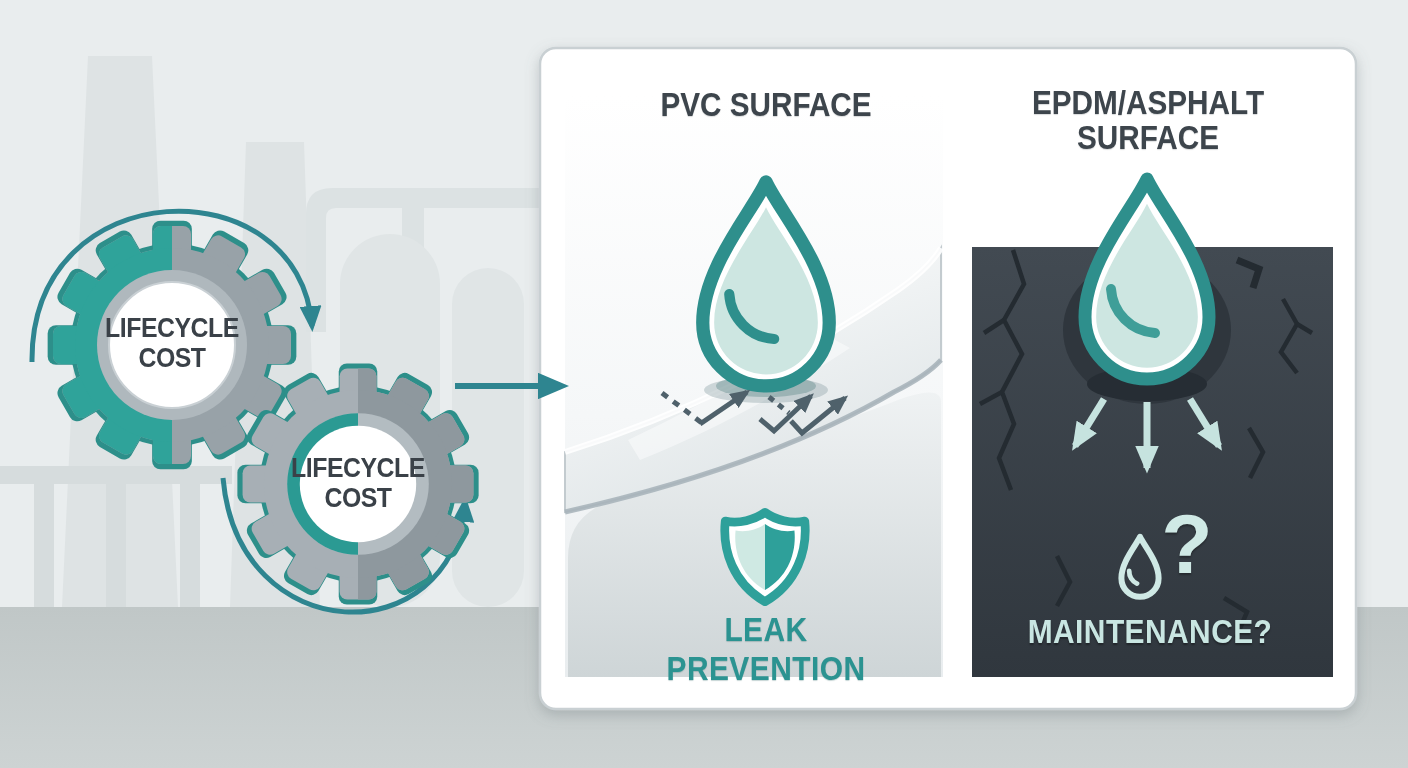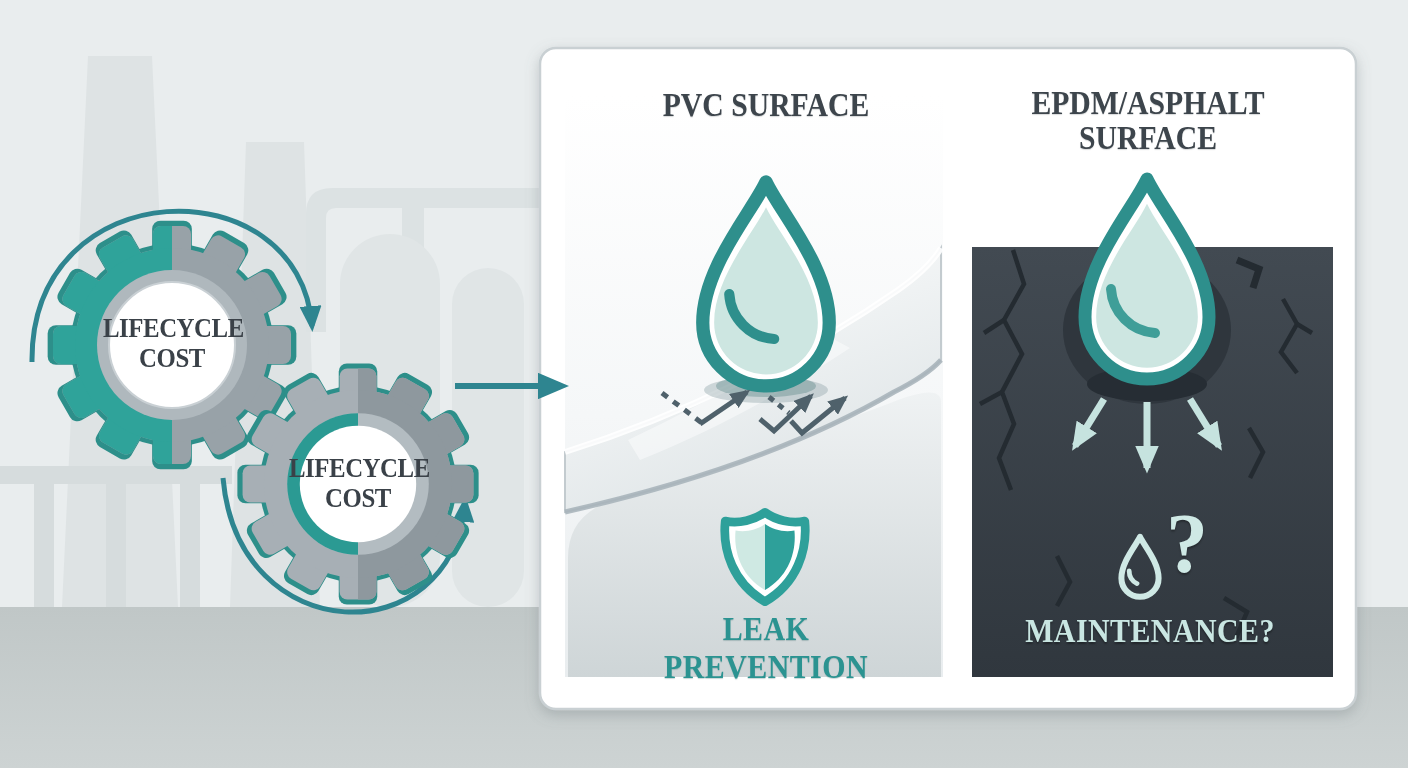--- a/index.html
+++ b/index.html
@@ -1,18 +1,18 @@
 <!DOCTYPE html>
 <html><head>
 <meta charset="utf-8">
 <style>
   html,body{margin:0;padding:0;background:#9aa3a6;}
   .stage{
     position:relative;width:1408px;height:768px;overflow:hidden;
-    font-family:Liberation Serif, serif;background:#e9edee;
+    font-family:Liberation Sans, sans-serif;background:#e9edee;
   }
   .stage svg{position:absolute;left:0;top:0;}
   .txt{position:absolute;z-index:5;text-align:center;font-weight:700;pointer-events:none;}
   .hdr{
     font-size:33px;line-height:1.06;color:#3d454c;letter-spacing:0px;
     transform:scaleX(0.9);text-shadow:0 1px 1px rgba(40,48,55,.18);
   }
   .cap-teal{
     font-size:34px;color:#2b9391;transform:scaleX(0.88);letter-spacing:.5px;
     text-shadow:0 1px 1px rgba(30,90,90,.25);

